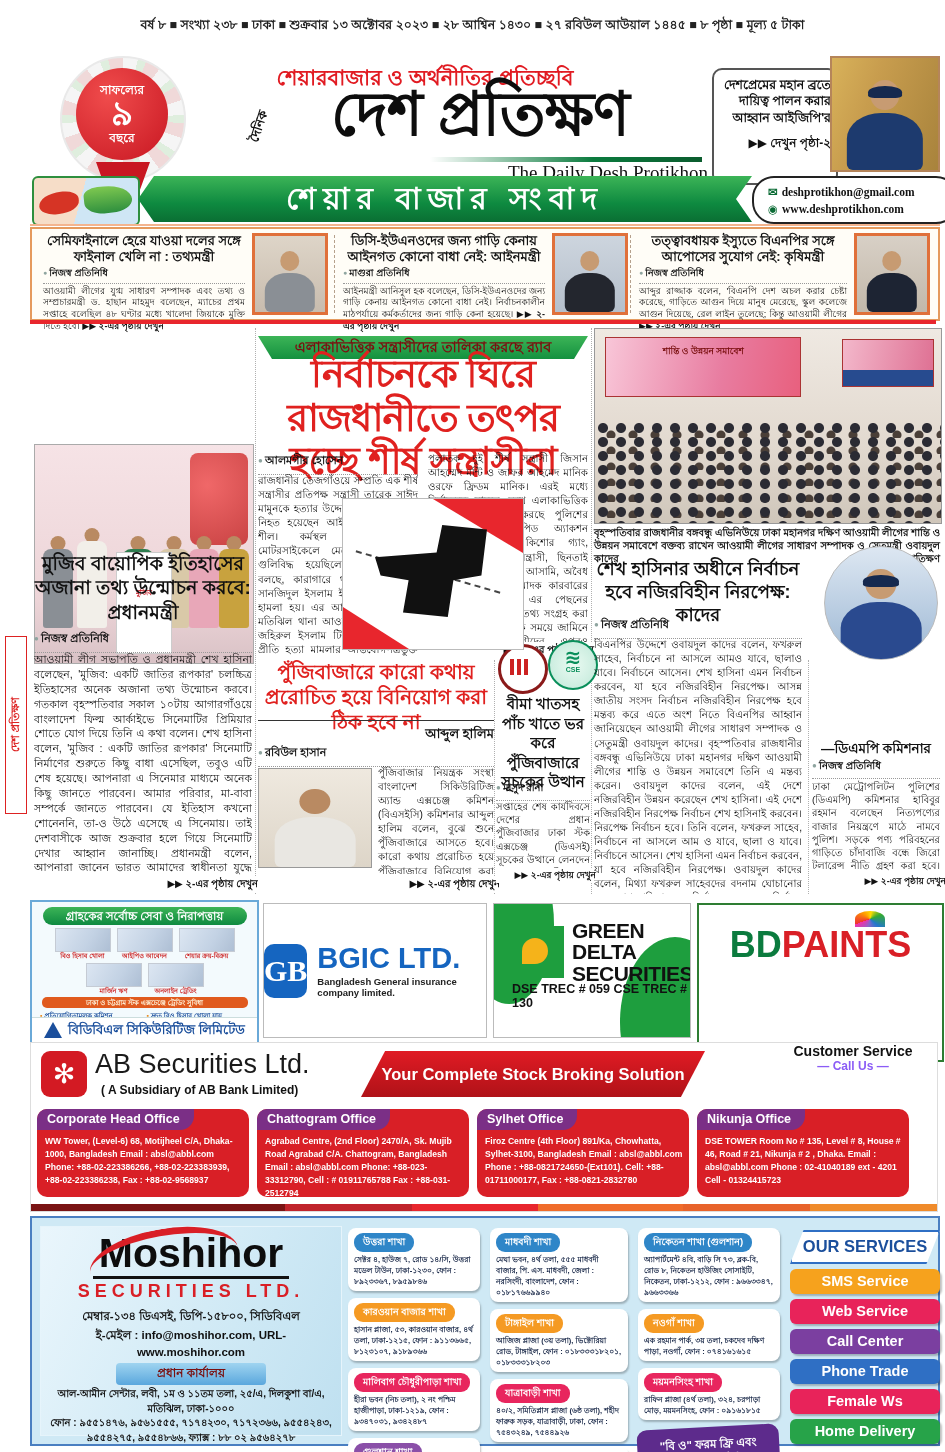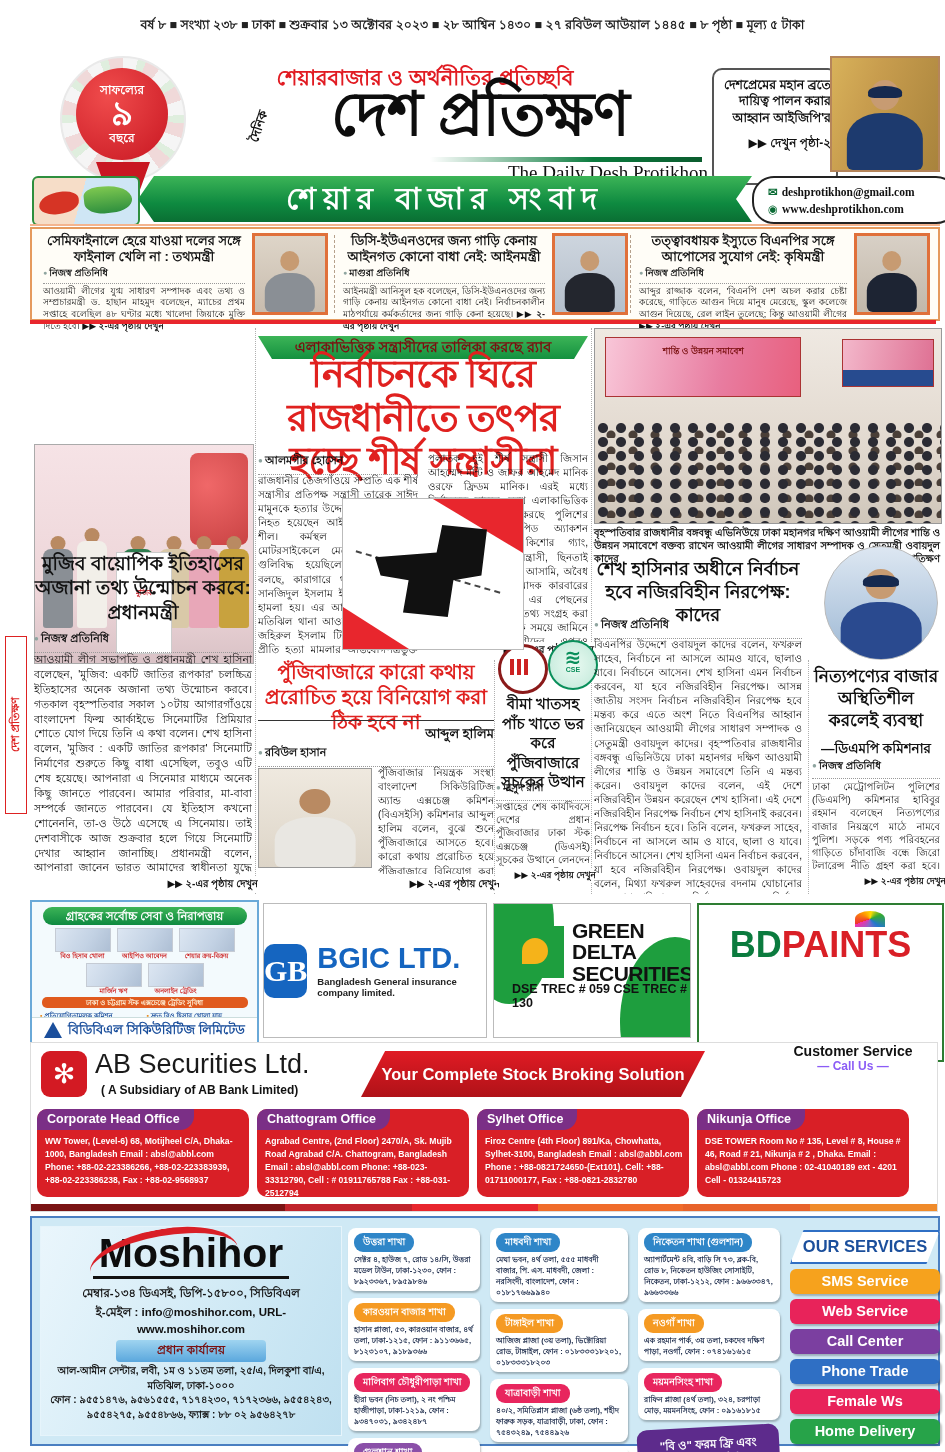--- a/index.html
+++ b/index.html
@@ -416,21 +416,20 @@
   </div>
   <div class="abs quader-headline">শেখ হাসিনার অধীনে নির্বাচন হবে নজিরবিহীন নিরপেক্ষ: কাদের</div>
   <div class="police-photo">
     <div class="sil" style="--cloth:#2a4a8f;">
         <div class="cap"></div>
       </div>
   </div>
   <div class="abs byline quader-byline">নিজস্ব প্রতিনিধি</div>
   <div class="abs body-txt hidden-ov quader-body">বিএনপির উদ্দেশে ওবায়দুল কাদের বলেন, ফখরুল সাহেব, নির্বাচনে না আসলে আমও যাবে, ছালাও যাবে। নির্বাচনে আসেন। শেখ হাসিনা এমন নির্বাচন করবেন, যা হবে নজিরবিহীন নিরপেক্ষ। আসন্ন জাতীয় সংসদ নির্বাচন নজিরবিহীন নিরপেক্ষ হবে মন্তব্য করে এতে অংশ নিতে বিএনপির আহ্বান জানিয়েছেন আওয়ামী লীগের সাধারণ সম্পাদক ও সেতুমন্ত্রী ওবায়দুল কাদের। বৃহস্পতিবার রাজধানীর বঙ্গবন্ধু এভিনিউয়ে ঢাকা মহানগর দক্ষিণ আওয়ামী লীগের শান্তি ও উন্নয়ন সমাবেশে তিনি এ মন্তব্য করেন। ওবায়দুল কাদের বলেন, এই দেশে নজিরবিহীন উন্নয়ন করেছেন শেখ হাসিনা। এই দেশে নজিরবিহীন নিরপেক্ষ নির্বাচন শেখ হাসিনাই করবেন। নিরপেক্ষ নির্বাচন হবে। তিনি বলেন, ফখরুল সাহেব, নির্বাচনে না আসলে আম ও যাবে, ছালা ও যাবে। নির্বাচনে আসেন। শেখ হাসিনা এমন নির্বাচন করবেন, যা হবে নজিরবিহীন নিরপেক্ষ। ওবায়দুল কাদের বলেন, মিথ্যা ফখরুল সাহেবদের বদনাম ঘোচানোর জন্য শেখ হাসিনা এমন নির্বাচন করবেন যে নির্বাচন হবে নজিরবিহীন। ফখরুল সাহেব হারাবেন না, হারাইলে আর পাবেন না। এই দেশে নির্বাচন হবে। বঙ্গবন্ধুর কন্যা শেখ হাসিনা বেঁচে থাকতে নির্বাচন কেউ বন্ধ করতে পারবে না। তিনি বলেন, তত্ত্বাবধায়ক সরকার মরা লাশ। আজিমপুরের গোরস্থানে চিরনিদ্রায় শায়িত। গোরস্থান থেকে ফখরুল এখন সেই মরা লাশ টেনে আনবে? এই মরা লাশে মুক্তি আসবে না। ঢাকা মহানগর দক্ষিণ আওয়ামী লীগের সভাপতি আবু আহমেদ মন্নাফীর সভাপতিত্বে সমাবেশে আরও বক্তব্য রাখেন আওয়ামী লীগের সভাপতিমণ্ডলীর সদস্য কামরুল ইসলাম, যুগ্ম সাধারণ সম্পাদক ড. হাছান মাহমুদ, সাংগঠনিক সম্পাদক মির্জা আজম, এসএম কামাল হোসেন। ঢাকা মহানগর দক্ষিণ আওয়ামী লীগের সাধারণ সম্পাদক মো. হুমায়ুন কবির সমাবেশ সঞ্চালনা করেন।</div>
 
-  <div class="abs dmp-headline">নিত্যপণ্যের বাজার অস্থিতিশীল করলেই ব্যবস্থা</div>
   <div class="abs dmp-attr">—ডিএমপি কমিশনার</div>
   <div class="abs byline dmp-byline">নিজস্ব প্রতিনিধি</div>
   <div class="abs body-txt hidden-ov dmp-body">ঢাকা মেট্রোপলিটন পুলিশের (ডিএমপি) কমিশনার হাবিবুর রহমান বলেছেন নিত্যপণ্যের বাজার নিয়ন্ত্রণে মাঠে নামবে পুলিশ। সড়কে পণ্য পরিবহনের গাড়িতে চাঁদাবাজি বন্ধে জিরো টলারেন্স নীতি গ্রহণ করা হবে। কেউ বাজার অস্থিতিশীল করলেই ব্যবস্থা নেওয়া হবে। গতকাল বৃহস্পতিবার দুপুরে ডিএমপির সদর দপ্তরে সংবাদ সম্মেলনে এসব কথা বলেন তিনি। ডিএমপি কমিশনার বলেন, ব্যবসায়ীদের পণ্য কেনাবেচার রশিদ সংরক্ষণ করতে হবে। এর ব্যত্যয় হলে ওই ব্যবসায়ীর বিরুদ্ধে আইনানুগ ব্যবস্থা নেওয়া হবে। তিনি বলেন,</div>
   <div class="abs more dmp-more">▶▶ ২-এর পৃষ্ঠায় দেখুন</div>
 
   <div class="abs ad ad-bgic">
     <div class="bgic-logo">GB</div>
     <div>
       <div class="bgic-name">BGIC LTD.</div>
       <div class="bgic-sub">Bangladesh General insurance company limited.</div>
@@ -531,20 +530,21 @@
     </div>
     <div class="ab-strip"></div>
   </div>
 
   <div class="abs mo-ad">
     <div class="mo-left">
       <div class="mo-name">
         <span class="mo-arc"></span>
         <span>Moshihor</span>
       </div>
+      <div class="mo-sub">SECURITIES LTD.</div>
       <div class="mo-member">মেম্বার-১৩৪ ডিএসই, ডিপি-১৫৮০০, সিডিবিএল</div>
       <div class="mo-email">ই-মেইল : info@moshihor.com, URL- www.moshihor.com</div>
       <div class="mo-ho-pill">প্রধান কার্যালয়</div>
       <div class="mo-addr">আল-আমীন সেন্টার, লবী, ১ম ও ১১তম তলা, ২৫/এ, দিলকুশা বা/এ, মতিঝিল, ঢাকা-১০০০</div>
       <div class="mo-phone">ফোন : ৯৫৫১৪৭৬, ৯৫৬১৫৫৫, ৭১৭৪২৩০, ৭১৭২৩৬৬, ৯৫৫৪২৪৩, ৯৫৫৪২৭৫, ৯৫৫৪৮৬৬, ফ্যাক্স : ৮৮ ০২ ৯৫৬৪২৭৮</div>
     </div>
 
     <div class="mo-col" style="left:316px;width:132px;">
       <div class="mo-card"><span class="bname" style="--c:#2f86c8;">উত্তরা শাখা</span><div class="bdetail">সেক্টর ৪, হাউজ ৭, রোড ১৪/সি, উত্তরা মডেল টাউন, ঢাকা-১২৩০, ফোন : ৮৯২৩৩৬৭, ৮৯৫৯৮৪৬</div></div>
       <div class="mo-card"><span class="bname" style="--c:#f59a23;">কারওয়ান বাজার শাখা</span><div class="bdetail">হাসান প্লাজা, ৫৩, কারওয়ান বাজার, ৪র্থ তলা, ঢাকা-১২১৫, ফোন : ৯১১৩৬৬৫, ৮১২৩১০৭, ৯১৮৯৩৬৬</div></div>

